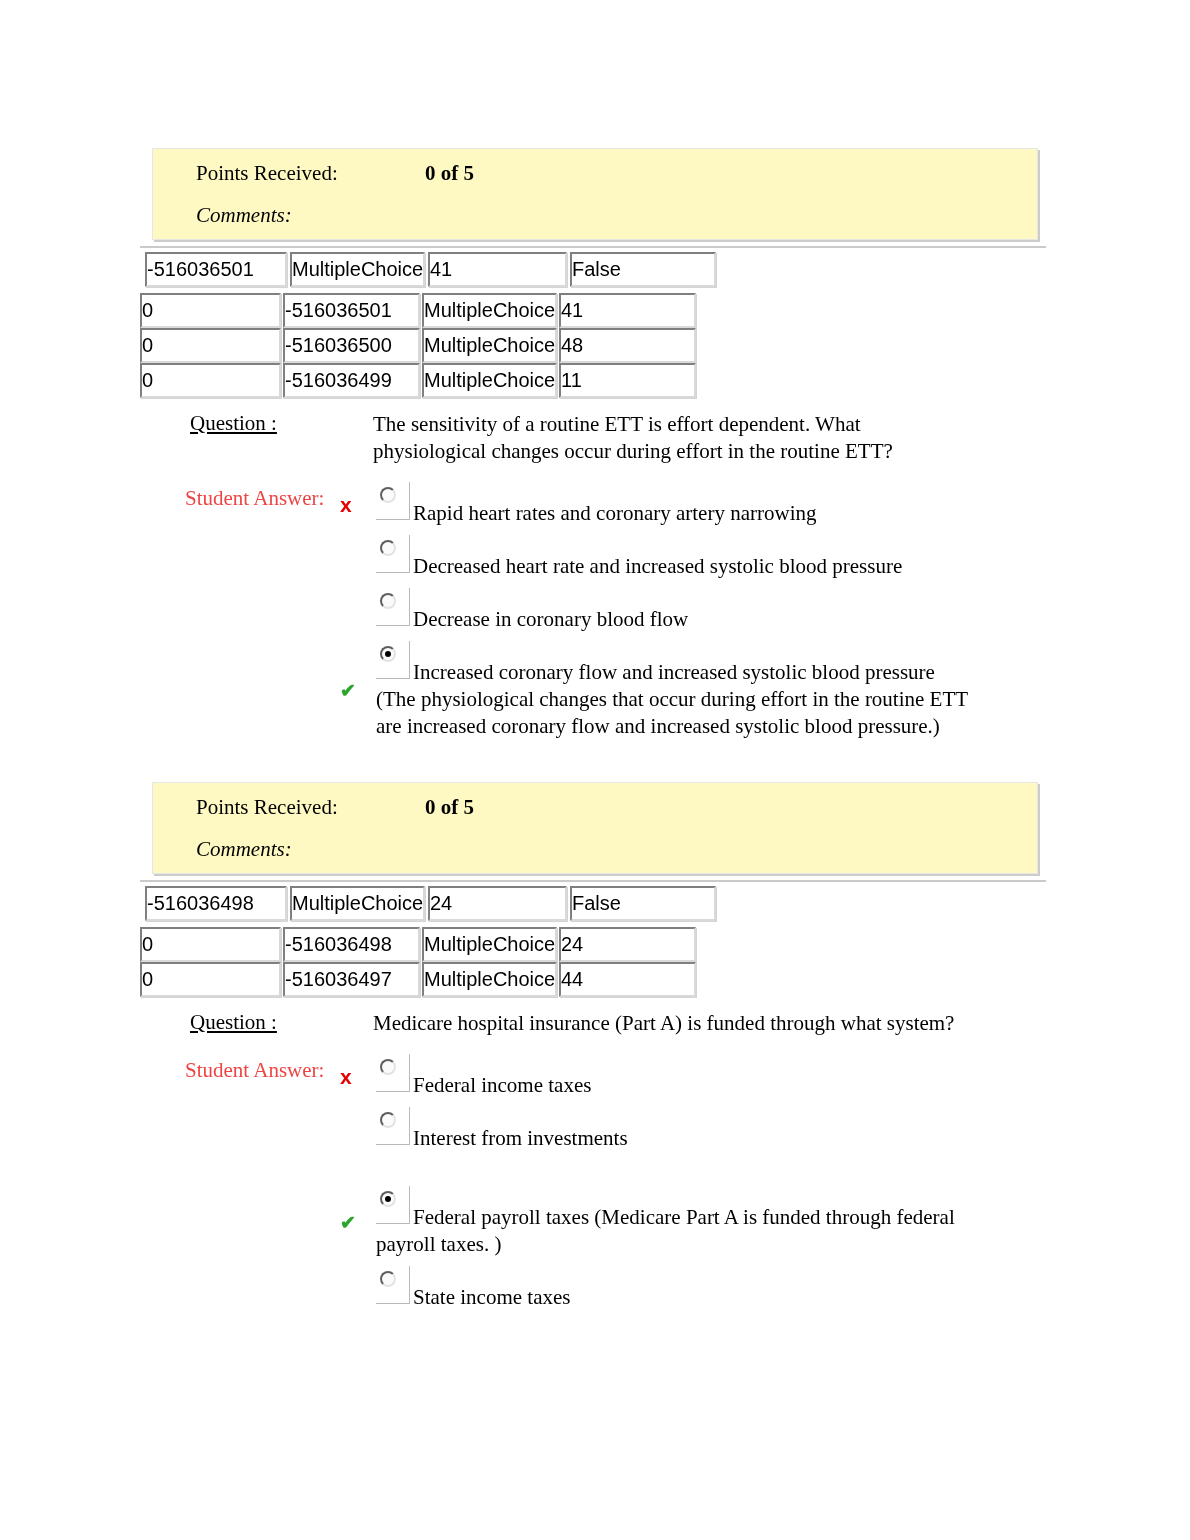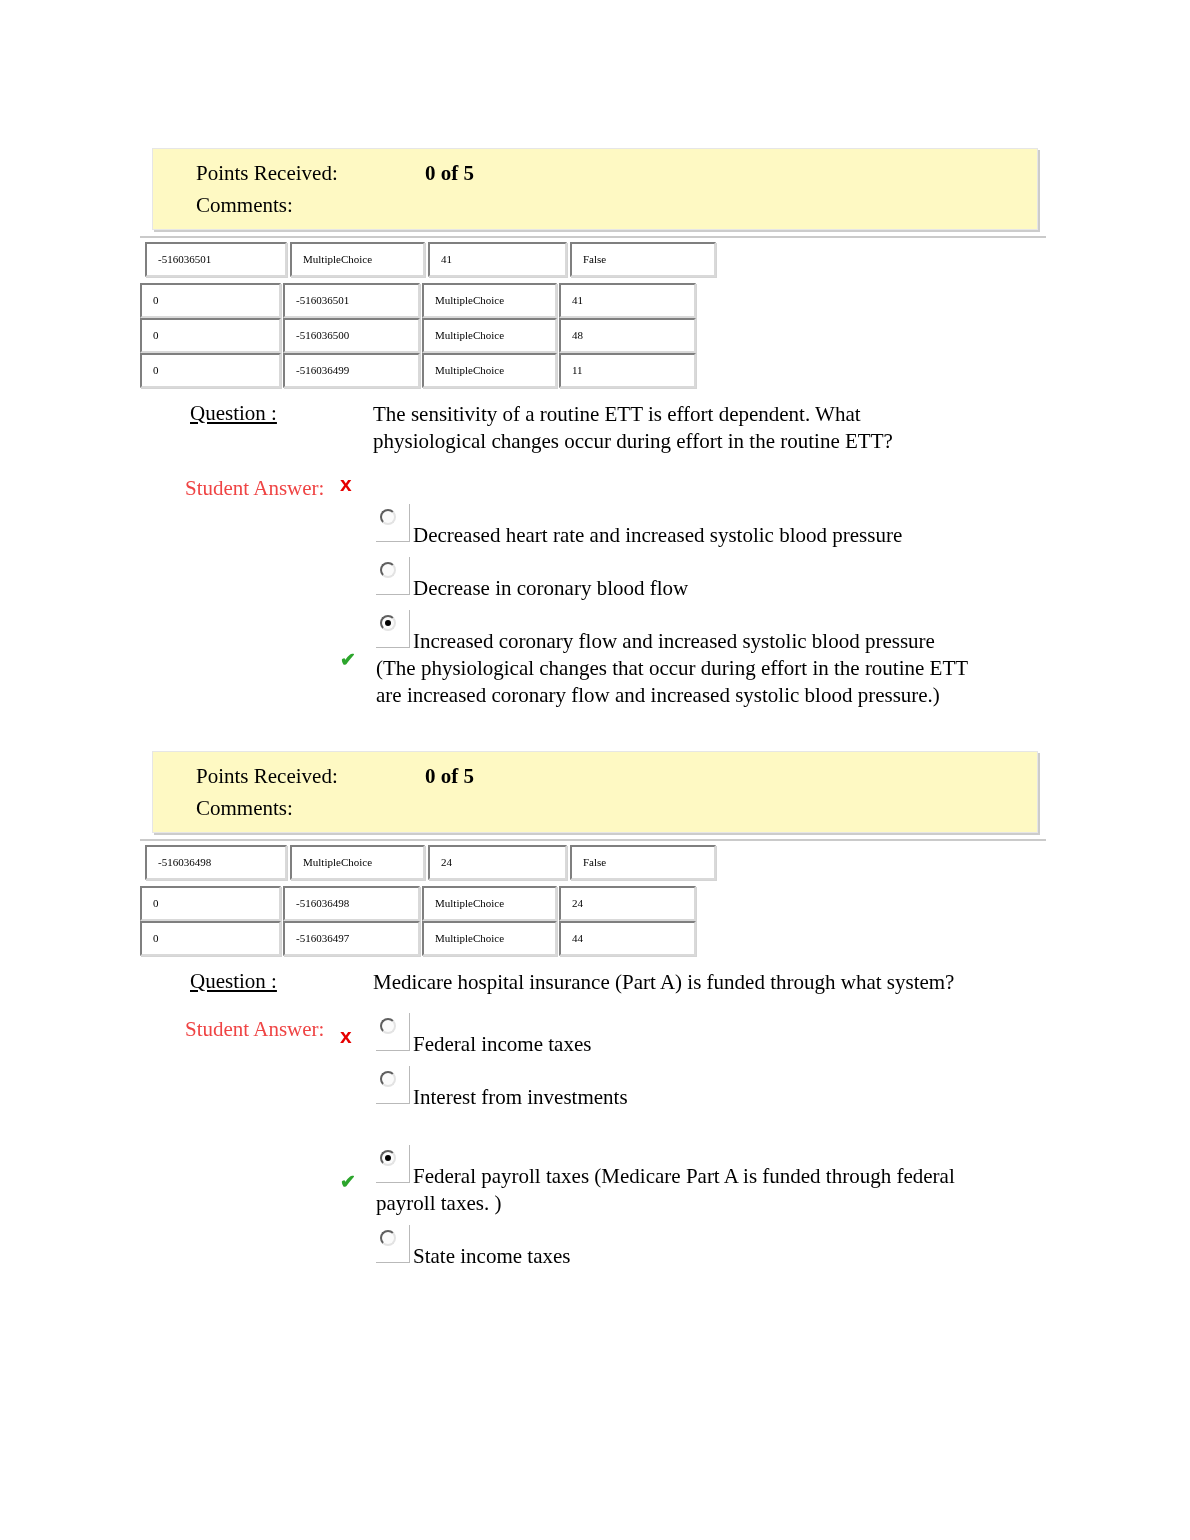--- a/index.html
+++ b/index.html
@@ -16,39 +16,38 @@
   .score-box {
     margin-left: 12px;
     width: 886px;
     background: #fef9c3;
     border: 1px solid #e6e6e6;
     box-shadow: 2px 2px 0 #cccccc;
     padding: 9px 0 9px 43px;
     font-size: 21px;
   }
   .score-row { line-height: 30px; }
-  .score-row + .score-row { margin-top: 2px; }
+  .score-row + .score-row { margin-top: 12px; font-style: italic; }
   .points-label { display: inline-block; width: 229px; }
   .points-value { font-weight: bold; }
 
   .rule { margin-top: 6px; width: 906px; height: 2px; background: #cacaca; }
 
   
   .meta-row { margin-top: 4px; margin-left: 5px; display: flex; gap: 3px; }
   .detail-rows { margin-top: 6px; }
   .detail-row { display: flex; gap: 2px; }
   .cell {
     height: 35px;
     background: #fff;
     border: 2px solid;
     border-color: #7f7f7f #d9d9d9 #d9d9d9 #7f7f7f;
     box-shadow: 1px 1px 0 #d4d4d4;
-    padding-left: 11px;
-    font-family: Liberation Serif, serif;
-    font-size: 11px;
+    font-family: Liberation Sans, sans-serif;
+    font-size: 20px;
     line-height: 30px;
     white-space: nowrap;
     overflow: hidden;
   }
   .meta-row .cell:nth-child(1) { width: 142px; }
   .meta-row .cell:nth-child(2) { width: 135px; }
   .meta-row .cell:nth-child(3) { width: 139px; }
   .meta-row .cell:nth-child(4) { width: 146px; }
   .detail-row .cell:nth-child(1) { width: 141px; }
   .detail-row .cell:nth-child(2) { width: 137px; }
@@ -147,20 +146,21 @@
       <div class="q-label">Question :</div>
       <div class="q-text">The sensitivity of a routine ETT is effort dependent. What physiological changes occur during effort in the routine ETT?</div>
     </div>
 
     <div class="qa answers">
       <div class="sa-label">Student Answer:</div>
       <div class="options">
 
         <div class="option">
           <div class="mark x">x</div>
+          <div class="opt-content"><span class="radio-cell"><span class="radio"></span></span><span>Rapid heart rates and coronary artery narrowing</span></div>
         </div>
 
         <div class="option">
           <div class="mark"></div>
           <div class="opt-content"><span class="radio-cell"><span class="radio"></span></span><span>Decreased heart rate and increased systolic blood pressure</span></div>
         </div>
 
         <div class="option">
           <div class="mark"></div>
           <div class="opt-content"><span class="radio-cell"><span class="radio"></span></span><span>Decrease in coronary blood flow</span></div>

